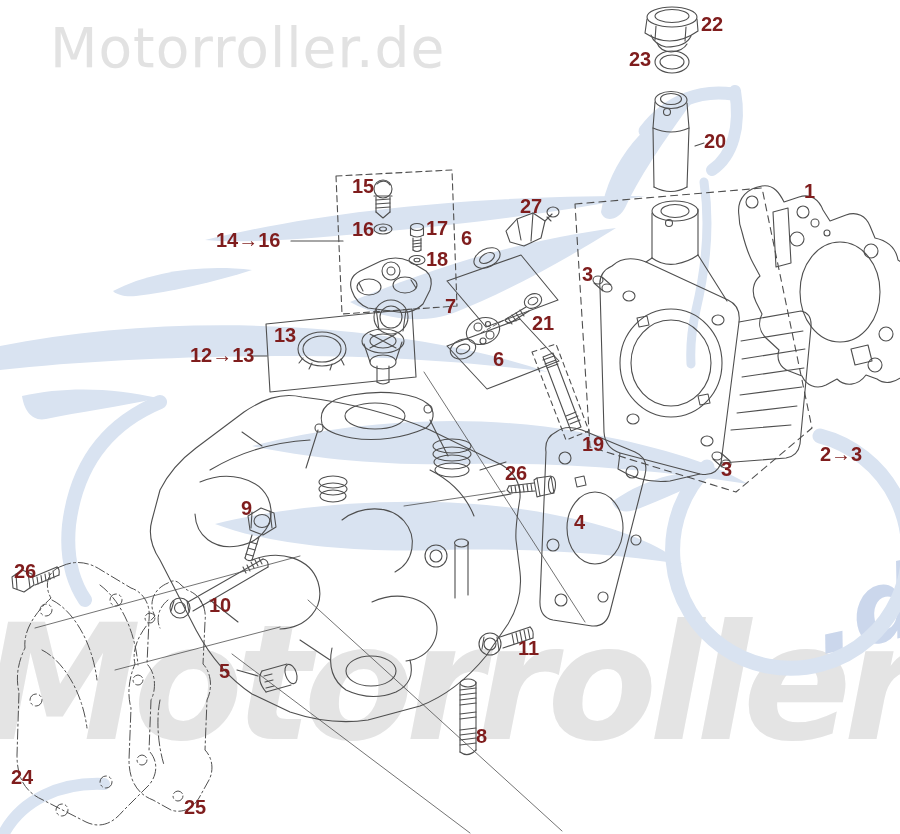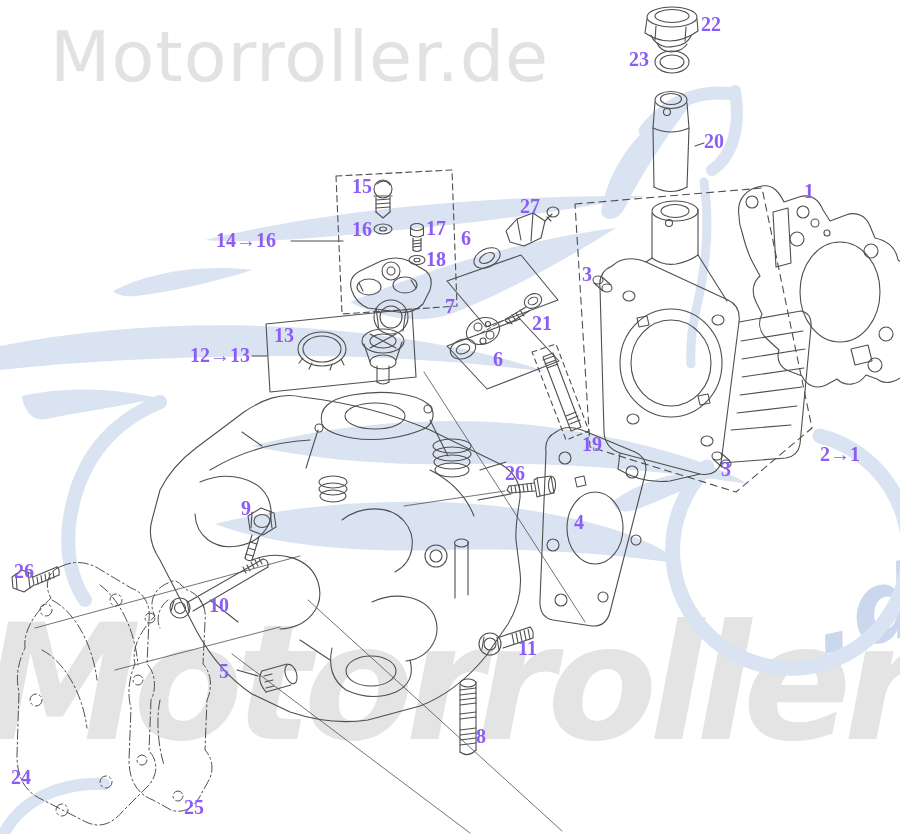--- a/index.html
+++ b/index.html
@@ -1,29 +1,29 @@
 <!DOCTYPE html>
 <html><head>
 <meta charset="utf-8">
 <style>
   html,body{margin:0;padding:0;background:#fff;}
   #stage{position:relative;width:900px;height:834px;overflow:hidden;background:#ffffff;
          font-family:"Liberation Sans",sans-serif;}
-  .wm-header{position:absolute;left:50px;top:16px;font-size:70px;color:#e2e2e2;
+  .wm-header{position:absolute;left:50px;top:16px;font-size:55px;color:#e2e2e2;
              font-weight:400;letter-spacing:1px;white-space:nowrap;z-index:1;
              font-family:"DejaVu Sans",sans-serif;}
   .wm-footer{position:absolute;left:-18px;top:590px;font-size:160px;font-weight:bold;
              font-style:italic;color:#e4e4e4;letter-spacing:-8px;white-space:nowrap;z-index:1;
              font-family:"DejaVu Sans",sans-serif;}
   .wm-tld{position:absolute;left:812px;top:544px;font-size:100px;font-weight:bold;
           font-style:italic;color:#cbd7ec;transform:rotate(-12deg);z-index:2;
           font-family:"DejaVu Sans",sans-serif;}
   svg.art{position:absolute;left:0;top:0;z-index:3;}
-  .plabel{position:absolute;z-index:4;font-weight:bold;font-size:20px;color:#8b5cf6;
-          white-space:nowrap;font-family:Liberation Serif, serif;}
+  .plabel{position:absolute;z-index:4;font-weight:bold;font-size:20px;color:#7f1d1d;
+          white-space:nowrap;font-family:Liberation Sans, sans-serif;}
 </style>
 </head>
 <body>
 
 <div id="stage">
 
   <div class="wm-header">Motorroller.de</div>
   <div class="wm-footer">Motorroller</div>
   <div class="wm-tld">.de</div>
 
@@ -372,21 +372,21 @@
   <div class="plabel" style="left:426px;top:248px">18</div>
   <div class="plabel" style="left:216px;top:229px">14→16</div>
   <div class="plabel" style="left:461px;top:227px">6</div>
   <div class="plabel" style="left:582px;top:263px">3</div>
   <div class="plabel" style="left:445px;top:295px">7</div>
   <div class="plabel" style="left:532px;top:312px">21</div>
   <div class="plabel" style="left:190px;top:344px">12→13</div>
   <div class="plabel" style="left:274px;top:324px">13</div>
   <div class="plabel" style="left:493px;top:348px">6</div>
   <div class="plabel" style="left:582px;top:433px">19</div>
-  <div class="plabel" style="left:820px;top:443px">2→1</div>
+  <div class="plabel" style="left:820px;top:443px">2→3</div>
   <div class="plabel" style="left:721px;top:458px">3</div>
   <div class="plabel" style="left:505px;top:462px">26</div>
   <div class="plabel" style="left:574px;top:511px">4</div>
   <div class="plabel" style="left:241px;top:497px">9</div>
   <div class="plabel" style="left:14px;top:560px">26</div>
   <div class="plabel" style="left:209px;top:594px">10</div>
   <div class="plabel" style="left:219px;top:660px">5</div>
   <div class="plabel" style="left:518px;top:637px">11</div>
   <div class="plabel" style="left:476px;top:725px">8</div>
   <div class="plabel" style="left:11px;top:766px">24</div>

